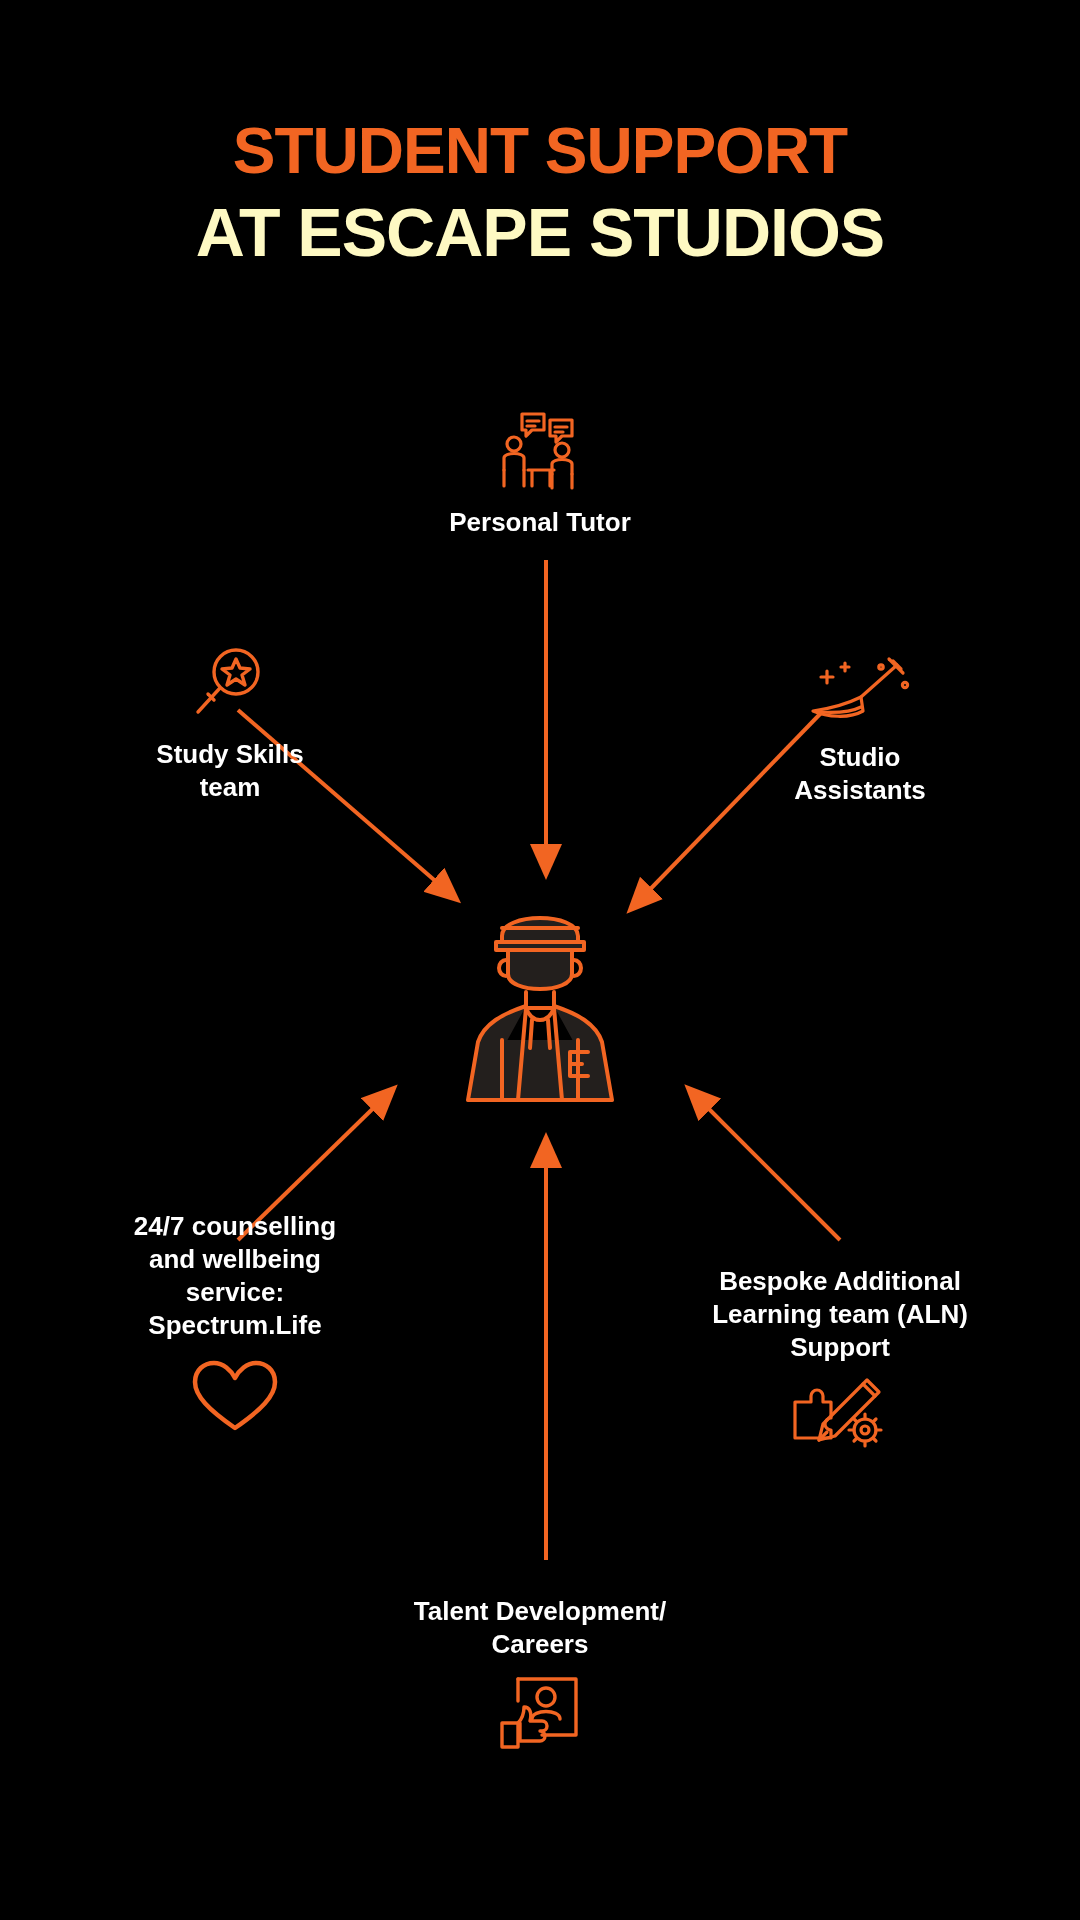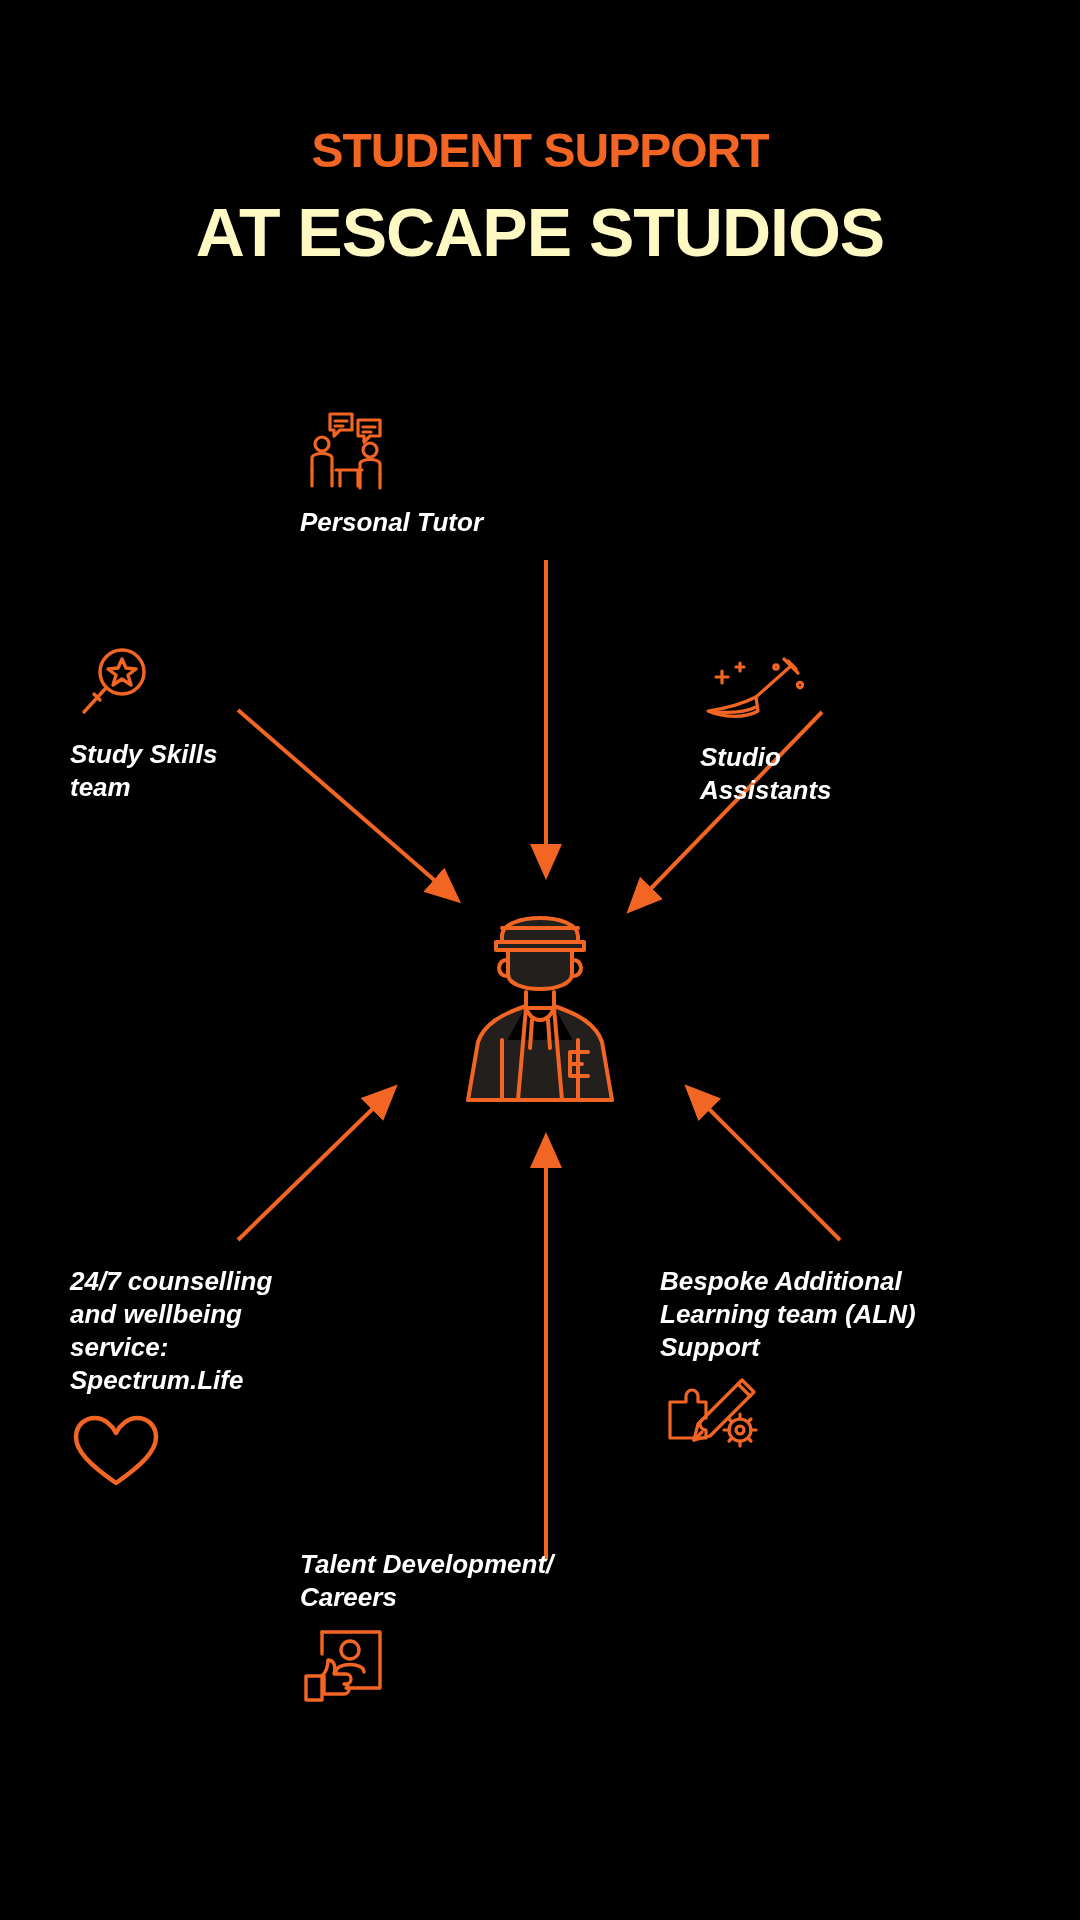--- a/index.html
+++ b/index.html
@@ -24,39 +24,39 @@
   
   .title-block {
     position: absolute;
     top: 112px;
     left: 0;
     width: 1080px;
     text-align: center;
   }
   .title-line1 {
     display: block;
-    font-size: 48px;
+    font-size: 64px;
     line-height: 78px;
     font-weight: bold;
     letter-spacing: -1px;
     color: #f26522;
   }
   .title-line2 {
     display: block;
     font-size: 68px;
     line-height: 84px;
     font-weight: bold;
     letter-spacing: -1px;
     color: #fef9c3;
   }
 
   
   .node {
     position: absolute;
-    font-style: italic;
+    text-align: center;
   }
   .node-label {
     display: block;
     font-size: 26px;
     line-height: 33px;
     font-weight: bold;
     color: #ffffff;
     white-space: pre-line;
   }
   .icon-wrap {
@@ -80,35 +80,35 @@
   #node-study-skills .icon-wrap { margin-bottom: 14px; }
 
   #node-studio-assistants {
     top: 655px;
     left: 700px;
     width: 320px;
   }
   #node-studio-assistants .icon-wrap { margin-bottom: 10px; }
 
   #node-counselling {
-    top: 1265px;
+    top: 1210px;
     left: 70px;
     width: 330px;
   }
   #node-counselling .icon-wrap { margin-top: 16px; }
 
   #node-aln {
     top: 1265px;
     left: 660px;
     width: 360px;
   }
   #node-aln .icon-wrap { margin-top: 10px; }
 
   #node-talent {
-    top: 1548px;
+    top: 1595px;
     left: 300px;
     width: 480px;
   }
   #node-talent .icon-wrap { margin-top: 14px; }
 
   
   #centre-figure {
     position: absolute;
     top: 890px;
     left: 440px;

